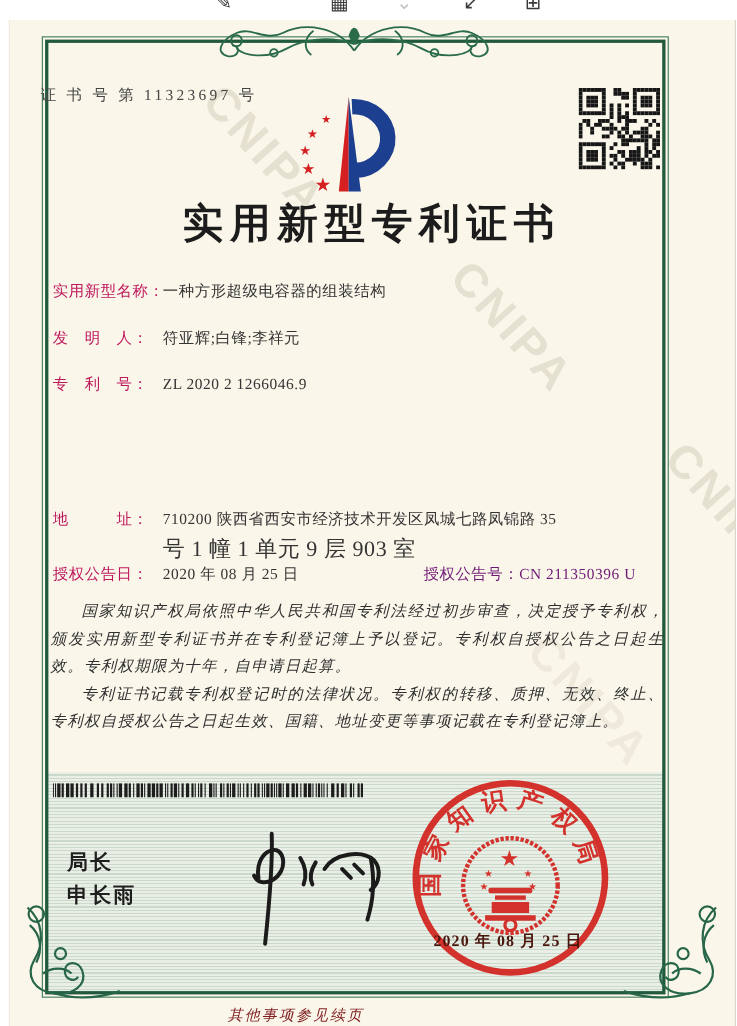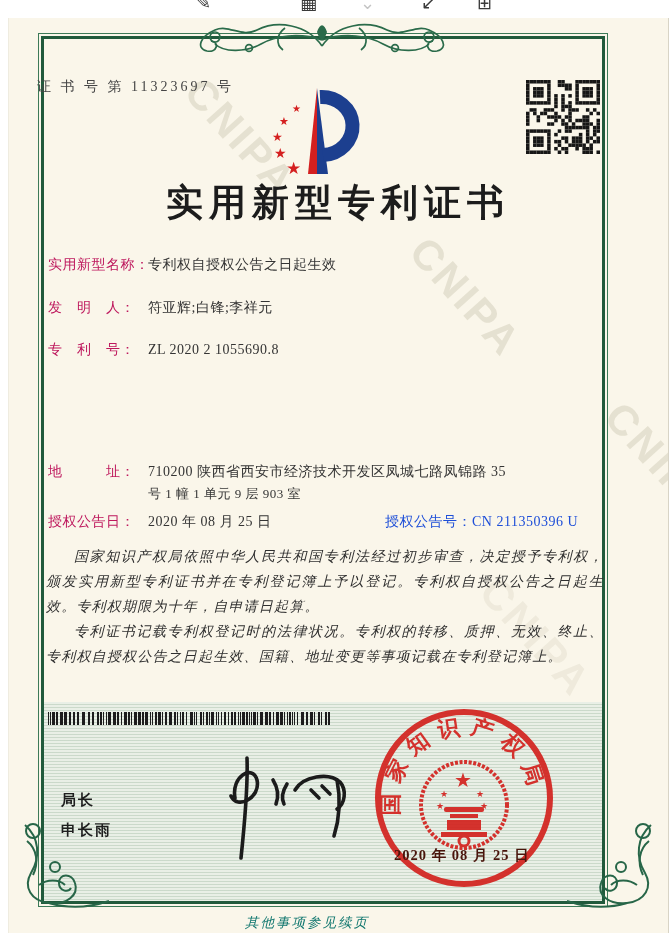--- a/index.html
+++ b/index.html
@@ -22,31 +22,31 @@
   
   .wm{position:absolute;font-family:"Liberation Sans","DejaVu Sans",sans-serif;font-weight:bold;
       font-size:42px;letter-spacing:3px;color:rgba(186,180,156,.32);transform:rotate(48deg);
       white-space:nowrap;pointer-events:none;}
   
   .certno{position:absolute;left:28px;top:60px;font-size:14px;letter-spacing:3px;color:#454545;}
   .title{position:absolute;left:45px;top:160px;width:568px;text-align:center;font-size:37px;
          font-weight:bold;letter-spacing:6px;color:#1c1c1c;}
   .row{position:absolute;left:39px;font-size:14px;color:#343434;letter-spacing:.5px;white-space:nowrap;}
   .row .lbl{display:inline-block;width:100px;color:#be185d;}
-  .addr2{position:absolute;left:139px;font-size:13px;color:#343434;letter-spacing:.5px;}
-  .grant2{position:absolute;left:337px;top:0;font-size:14px;color:#1d4ed8;white-space:nowrap;}
+  .addr2{position:absolute;left:139px;font-size:20px;color:#343434;letter-spacing:.5px;}
+  .grant2{position:absolute;left:337px;top:0;font-size:14px;color:#701a75;white-space:nowrap;}
   .paras{position:absolute;left:37px;top:526px;width:558px;font-size:14px;line-height:25px;
          color:#2f2f2f;text-align:justify;font-style:italic;letter-spacing:1.2px;}
   .paras p{margin:0;text-indent:2em;}
-  .signer{position:absolute;left:52px;font-size:15px;font-weight:bold;color:#1f1f1f;
-          font-family:"Liberation Sans","DejaVu Sans",sans-serif;letter-spacing:2px;z-index:6;margin-top:20px;}
+  .signer{position:absolute;left:52px;font-size:19px;font-weight:bold;color:#1f1f1f;
+          font-family:"Liberation Sans","DejaVu Sans",sans-serif;letter-spacing:2px;z-index:6;}
   .footerpg{position:absolute;left:190px;top:852px;width:180px;text-align:center;font-size:12.5px;
             letter-spacing:2px;color:#3a3a3a;z-index:6;}
-  .contnote{position:absolute;left:198px;top:896px;width:200px;text-align:center;font-size:13.5px;
-            font-style:italic;letter-spacing:2px;color:#0f766e;}
+  .contnote{position:absolute;left:198px;top:896px;width:200px;text-align:left;font-size:13.5px;
+            font-style:italic;letter-spacing:2px;color:#7f1d1d;}
   .sealdate{position:absolute;left:385px;top:828px;width:160px;font-size:14.5px;font-weight:bold;
             color:#49150c;letter-spacing:1px;z-index:8;}
   
   .logo{position:absolute;left:237px;top:64px;z-index:2;}
   .qr{position:absolute;left:517px;top:62px;z-index:2;}
   .barcode{position:absolute;left:39px;top:694px;z-index:5;}
   .sig{position:absolute;left:198px;top:728px;z-index:6;}
   .seal{position:absolute;left:362px;top:687px;z-index:7;opacity:.93;}
   .orn-top{position:absolute;left:148px;top:0px;z-index:3;}
   .orn-bl{position:absolute;left:6px;top:793px;z-index:4;}
@@ -352,27 +352,27 @@
           <rect x="10.5" y="70" width="3.5" height="3.5"></rect>
           <rect x="14" y="70" width="3.5" height="3.5"></rect>
           <rect x="17.5" y="70" width="3.5" height="3.5"></rect>
           <rect x="21" y="70" width="3.5" height="3.5"></rect>
         </g>
       </svg>
 
     <div class="title">实用新型专利证书</div>
 
     <div class="row" style="top:238px">
-      <span class="lbl">实用新型名称：</span><span>专利权自授权公告之日起生效</span>
+      <span class="lbl">实用新型名称：</span><span>一种方形超级电容器的组装结构</span>
     </div>
     <div class="row" style="top:281px">
       <span class="lbl">发　明　人：</span><span>符亚辉;白锋;李祥元</span>
     </div>
     <div class="row" style="top:323px">
-      <span class="lbl">专　利　号：</span><span>ZL 2020 2 1055690.8</span>
+      <span class="lbl">专　利　号：</span><span>ZL 2020 2 1266046.9</span>
     </div>
     <div class="row" style="top:445px">
       <span class="lbl">地　　　址：</span><span>710200 陕西省西安市经济技术开发区凤城七路凤锦路 35</span>
     </div>
     <div class="addr2" style="top:467px">号 1 幢 1 单元 9 层 903 室</div>
     <div class="row" style="top:495px">
       <span class="lbl">授权公告日：</span><span>2020 年 08 月 25 日</span>
       <span class="grant2"><span>授权公告号：</span><span>CN 211350396 U</span></span>
     </div>
 

